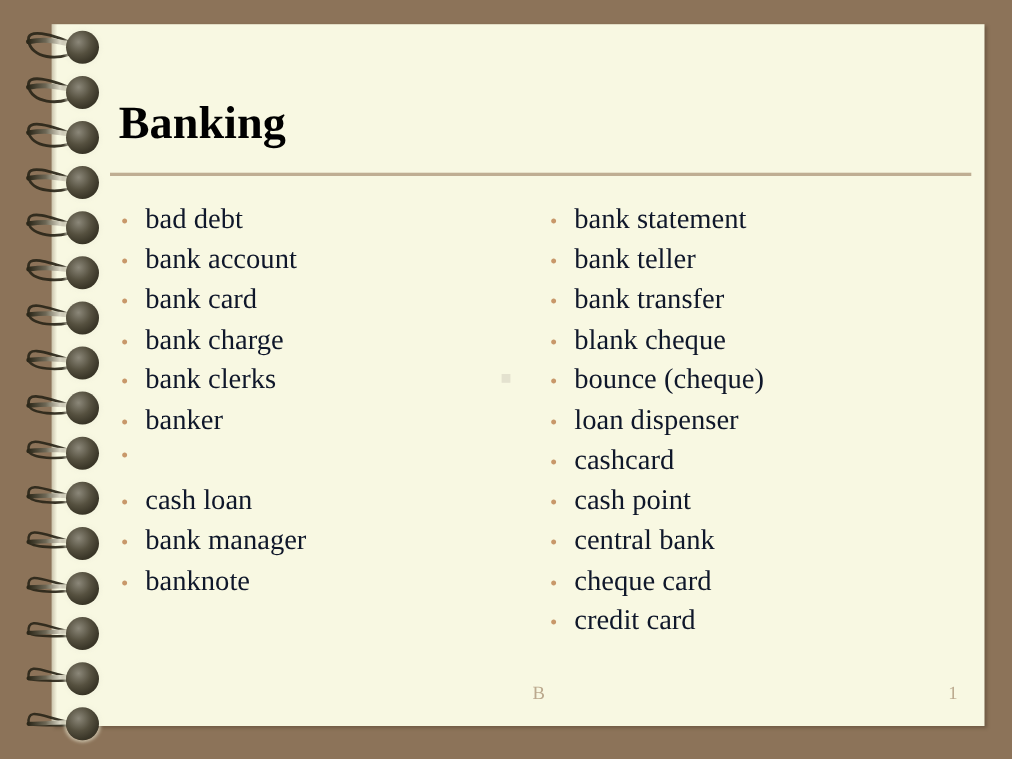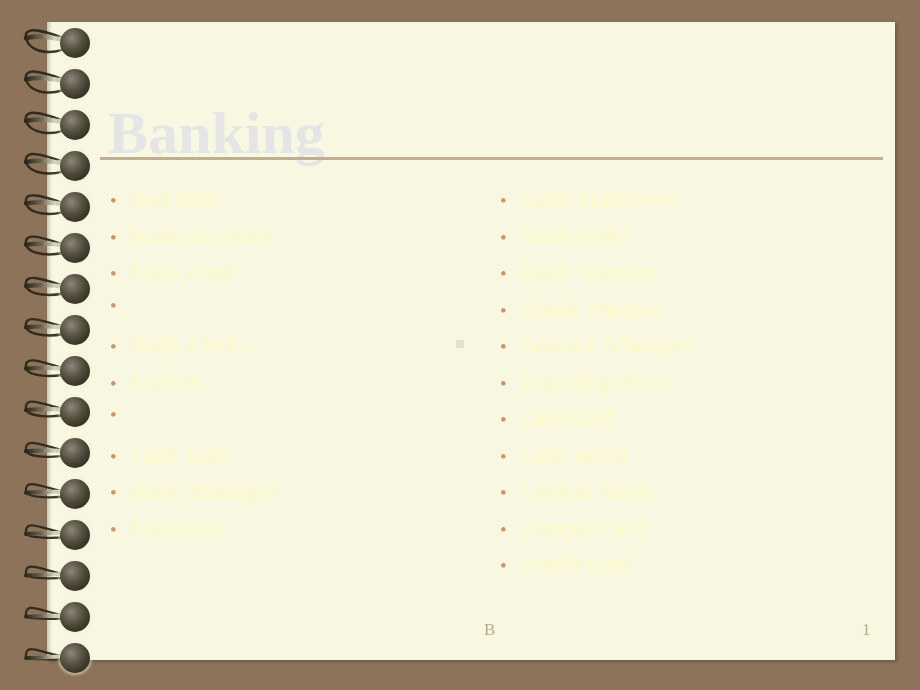--- a/index.html
+++ b/index.html
@@ -41,23 +41,23 @@
     height: 638px;
     background: linear-gradient(to right, rgba(120,100,75,0.35), rgba(248,248,226,0));
     pointer-events: none;
   }
 
   
   .title {
     position: absolute;
     left: 108px;
     top: 63px;
-    font-size: 60px;
+    font-size: 42px;
     line-height: 1.0;
-    color: #e5e5e5;
+    color: #000000;
     letter-spacing: 0px;
     white-space: nowrap;
   }
 
   .title-rule {
     position: absolute;
     left: 100px;
     top: 157px;
     width: 783px;
     height: 3px;
@@ -79,21 +79,21 @@
   }
   .bullet-dot {
     width: 22px;
     flex: 0 0 22px;
     color: #c8986a;
     font-size: 19px;
     line-height: 1;
     text-align: left;
   }
   .bullet-text {
-    color: #fef9c3;
+    color: #0f172a;
     font-size: 26px;
     line-height: 1;
     white-space: nowrap;
   }
 
   
   .artifact {
     position: absolute;
     left: 456px;
     top: 340px;
@@ -163,20 +163,21 @@
       <div class="bullet-row">
         <span class="bullet-dot">•</span>
         <span class="bullet-text">bank account</span>
       </div>
       <div class="bullet-row">
         <span class="bullet-dot">•</span>
         <span class="bullet-text">bank card</span>
       </div>
       <div class="bullet-row">
         <span class="bullet-dot">•</span>
+        <span class="bullet-text">bank charge</span>
       </div>
       <div class="bullet-row">
         <span class="bullet-dot">•</span>
         <span class="bullet-text">bank clerks</span>
       </div>
       <div class="bullet-row">
         <span class="bullet-dot">•</span>
         <span class="bullet-text">banker</span>
       </div>
       <div class="bullet-row">

